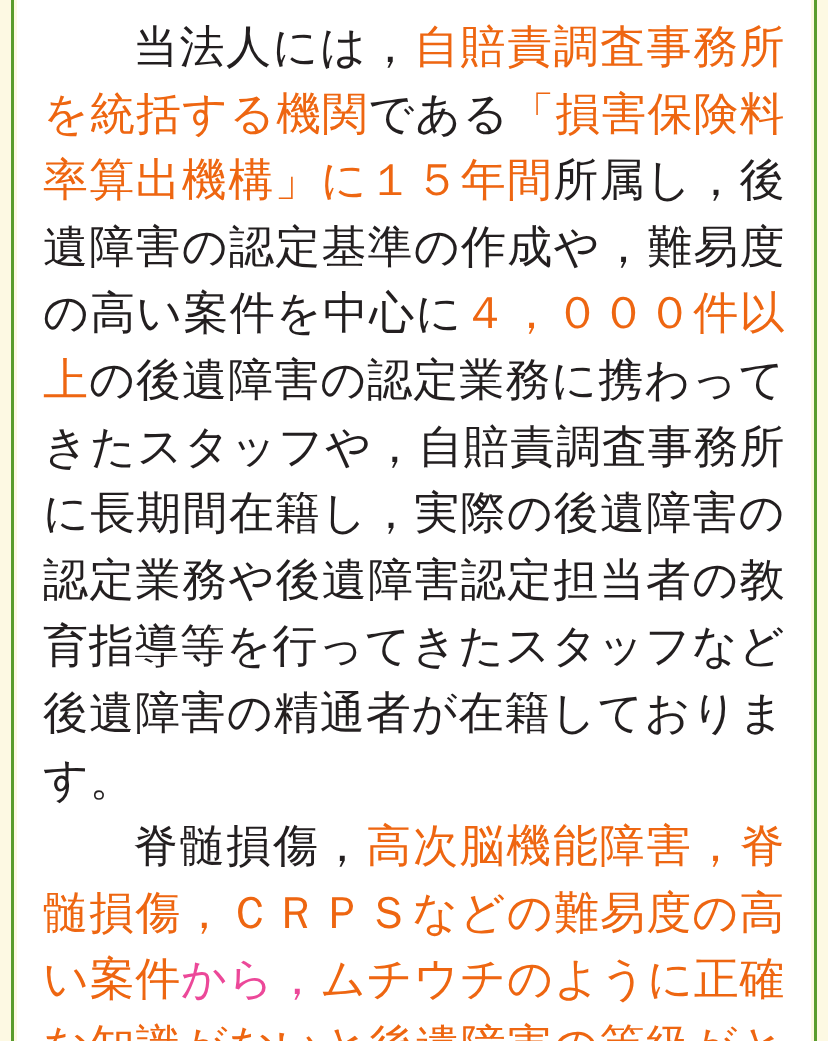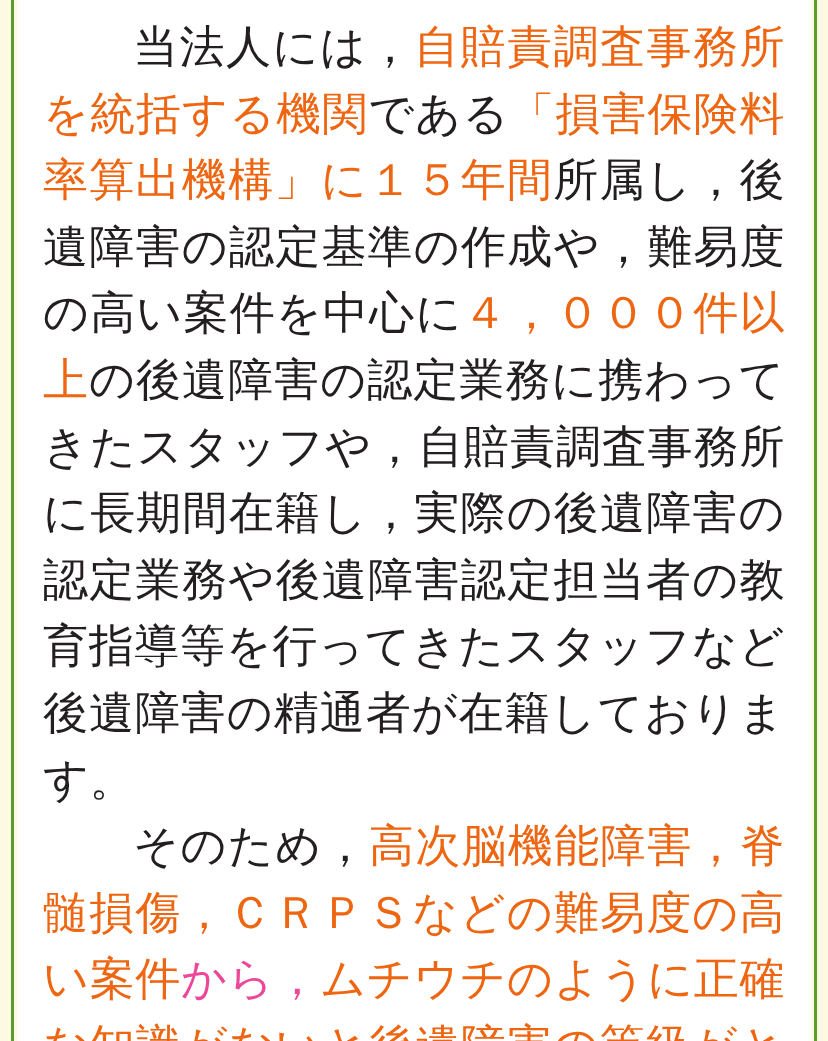--- a/index.html
+++ b/index.html
@@ -63,16 +63,16 @@
 </head>
 <body>
 
 <div class="page-frame" style="background: rgb(253, 249, 227);">
   <div class="rule-left" style="background: rgb(90, 156, 45);"></div>
   <div class="rule-right" style="background: rgb(90, 156, 45);"></div>
 
   <div class="content-area" style="background: rgb(255, 255, 255);">
     <div class="body-text">
       <p class="para"><span class="plain" style="color: rgb(35, 31, 32);">当法人には，</span><span class="hl" style="color: rgb(238, 102, 17);">自賠責調査事務所を統括する機関</span><span class="plain" style="color: rgb(35, 31, 32);">である</span><span class="hl" style="color: rgb(238, 102, 17);">「損害保険料率算出機構」に１５年間</span><span class="plain" style="color: rgb(35, 31, 32);">所属し，後遺障害の認定基準の作成や，難易度の高い案件を中心に</span><span class="hl" style="color: rgb(238, 102, 17);">４，０００件以上</span><span class="plain" style="color: rgb(35, 31, 32);">の後遺障害の認定業務に携わってきたスタッフや，自賠責調査事務所に長期間在籍し，実際の後遺障害の認定業務や後遺障害認定担当者の教育指導等を行ってきたスタッフなど後遺障害の精通者が在籍しております。</span></p>
-      <p class="para"><span class="plain" style="color: rgb(35, 31, 32);">そのため，</span><span class="hl" style="color: rgb(238, 102, 17);">高次脳機能障害，脊髄損傷，ＣＲＰＳなどの難易度の高い案件</span><span class="plain" style="color: #ec4899;">から，</span><span class="hl" style="color: rgb(238, 102, 17);">ムチウチのように正確な知識がないと後遺障害の等級がとれないことが多い案件</span></p>
+      <p class="para"><span class="plain" style="color: rgb(35, 31, 32);">脊髄損傷，</span><span class="hl" style="color: rgb(238, 102, 17);">高次脳機能障害，脊髄損傷，ＣＲＰＳなどの難易度の高い案件</span><span class="plain" style="color: #ec4899;">から，</span><span class="hl" style="color: rgb(238, 102, 17);">ムチウチのように正確な知識がないと後遺障害の等級がとれないことが多い案件</span></p>
     </div>
   </div>
 </div>
 
 </body></html>

